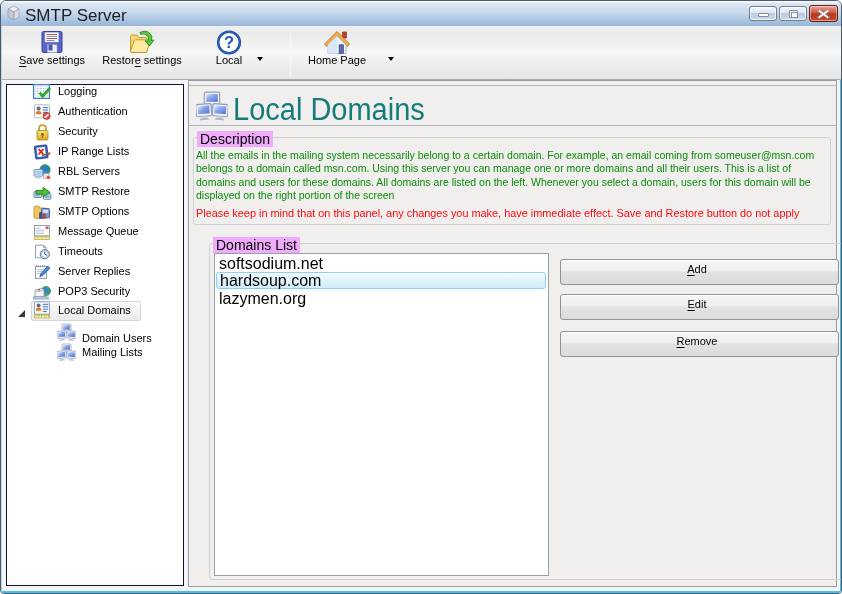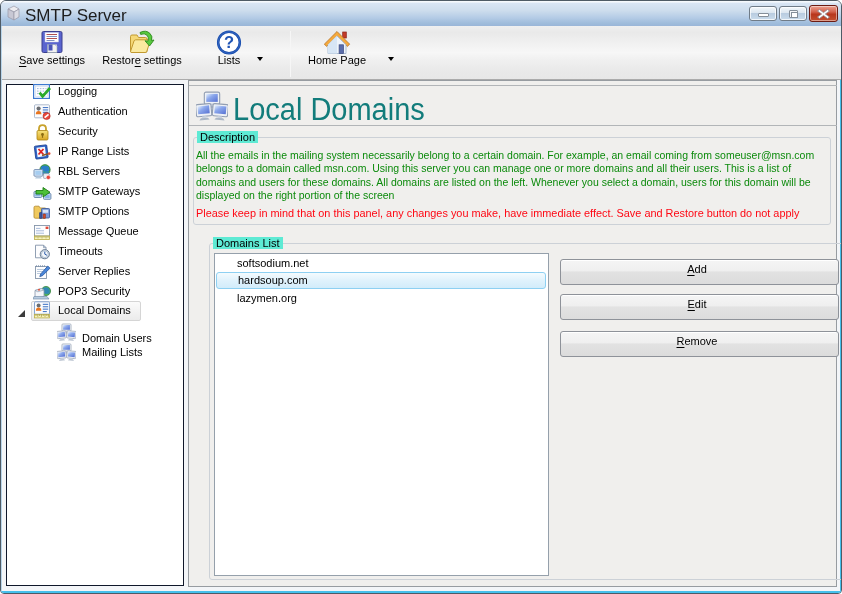--- a/index.html
+++ b/index.html
@@ -47,28 +47,28 @@
 #selrow { position:absolute; left:24px; top:216px; width:110px; height:20px; border:1px solid #d5d5d5; border-radius:2px; background:linear-gradient(#fbfbfb,#ebebeb); }
 #expander { position:absolute; left:11px; top:225px; width:0; height:0; border-left:7px solid transparent; border-bottom:7px solid #3c3c3c; }
 
 #mainpanel { position:absolute; left:187px; top:79px; width:649px; height:507px; background:#f0efed; border:1px solid #979ca1; }
 #headline-top { position:absolute; left:0px; top:4px; width:648px; height:1px; background:#b2b5b8; }
 #headline-bot { position:absolute; left:0px; top:44px; width:648px; height:1px; background:#b2b5b8; }
 #headicon { position:absolute; left:7px; top:9px; }
 #headtext { position:absolute; left:44px; top:10.5px; font-size:29px; color:#127c7b; transform:scaleY(1.07); transform-origin:0 0; }
 
 .grp { position:absolute; border:1px solid #ccd1d7; border-radius:3px; }
-.grp .legend { position:absolute; left:3px; top:-7px; background:#5eead4; padding:0 3px; font-size:11px; color:#000; white-space:nowrap; }
+.grp .legend { position:absolute; left:3px; top:-7px; background:#f0abfc; padding:0 3px; font-size:14px; color:#000; white-space:nowrap; }
 #grp-desc { left:4px; top:56px; width:638px; height:88px; }
 #desc-green { position:absolute; left:2px; top:11px; font-size:10.5px; line-height:13.4px; color:#0b8a0b; white-space:nowrap; }
 #desc-red { position:absolute; left:2px; top:69px; font-size:10.9px; color:#fe0713; white-space:nowrap; }
 #grp-dom { left:20px; top:161.5px; width:638px; height:337px; }
 
 #listbox { position:absolute; left:4px; top:9.5px; width:335px; height:323px; background:#fff; border:1px solid #95a0ab; }
-.litem { position:absolute; left:1px; width:331px; height:17px; font-size:11px; color:#000; padding-left:21px; line-height:11px; }
+.litem { position:absolute; left:1px; width:331px; height:17px; font-size:16px; color:#000; padding-left:3px; line-height:11px; }
 .litem.sel { left:1px; top:18px; padding-top:2px; border:1px solid #8ed0f2; border-radius:3px; background:linear-gradient(#f4fbfe 0%, #e0f2fc 50%, #d2ecfa 100%); width:330px; }
 
 .pbtn { position:absolute; left:350px; width:279px; height:26px; border:1px solid #8e9299; border-radius:3px;
   background:linear-gradient(#f5f5f5 0%, #efefef 45%, #e2e2e2 50%, #dcdcdc 100%); box-shadow:inset 0 1px 0 #fff;
   font-size:11px; color:#000; text-align:center; line-height:18px; text-indent:-5px; }
 u { text-decoration:underline; text-underline-offset:1.5px; }
 </style>
 </head>
 <body>
 <svg width="0" height="0" style="position:absolute">
@@ -142,21 +142,21 @@
         <path d="M11.5 2.5 Q17.5 -0.5 21.5 3.5 Q24.5 6.5 23 10.5 L25.5 10 L21 16 L16.5 10.8 L19.5 11.2 Q20.8 7.5 18.5 5.2 Q16 2.8 12.2 4.4 Z" fill="#58c93e" stroke="#2c8a1e" stroke-width="0.9"></path>
       </svg>
       <div class="lbl">Restor<u>e</u> settings</div>
     </div>
     <div class="tbtn" style="left:203px; width:48px;">
       <svg width="25" height="25" viewBox="0 0 25 25">
         <circle cx="12.5" cy="12.5" r="10.8" fill="#fff" stroke="#1c50b0" stroke-width="2.6"></circle>
         <circle cx="12.5" cy="12.5" r="10.8" fill="none" stroke="#4a7ad0" stroke-width="1" opacity="0.5"></circle>
         <text x="12.5" y="18.4" font-family="Liberation Sans" font-size="16.5" font-weight="bold" fill="#2155b5" text-anchor="middle">?</text>
       </svg>
-      <div class="lbl">Lists</div>
+      <div class="lbl">Local</div>
     </div>
     <div class="darr" style="left:255px;"></div>
     <div class="tsep"></div>
     <div class="tbtn" style="left:301px; width:68px;">
       <svg width="27" height="26" viewBox="0 0 27 26">
         <rect x="19.2" y="2" width="3.6" height="6" fill="#c23b28" stroke="#8c2418" stroke-width="0.7"></rect>
         <path d="M13.5 1.5 L26.2 14.2 L23.8 16.4 L13.5 6.2 L3.2 16.4 L0.8 14.2 Z" fill="#f5a93b" stroke="#b8742a" stroke-width="0.8"></path>
         <path d="M4.5 14.8 L13.5 5.8 L22.5 14.8 L22.5 23.5 L4.5 23.5 Z" fill="#eef4fb" stroke="#9ab0c8" stroke-width="0.8"></path>
         <path d="M4.5 14.8 L13.5 5.8 L13.5 23.5 L4.5 23.5 Z" fill="#d7e6f5"></path>
         <rect x="15.6" y="14.8" width="4.4" height="8.7" fill="#5a6daa" stroke="#3e4c80" stroke-width="0.7"></rect>
@@ -229,21 +229,21 @@
       <div class="tlabel">RBL Servers</div>
     </div>
     <div class="titem" style="top:100px;">
       <svg class="ticon" width="19" height="17" viewBox="0 0 19 17">
         <rect x="1" y="7.5" width="7.6" height="6" rx="0.8" fill="#cfe0f4" stroke="#6080a8" stroke-width="0.9"></rect>
         <rect x="2.2" y="8.6" width="5.2" height="3.7" fill="#88b4e4"></rect>
         <rect x="10.5" y="9.5" width="7.4" height="5.8" rx="0.8" fill="#cfe0f4" stroke="#6080a8" stroke-width="0.9"></rect>
         <rect x="11.7" y="10.6" width="5" height="3.5" fill="#88b4e4"></rect>
         <path d="M3 6.5 L10 6.5 L10 3.5 L17 8.2 L10 13 L10 10 L3 10 Z" fill="#4cc038" stroke="#1e7c14" stroke-width="0.9"></path>
       </svg>
-      <div class="tlabel">SMTP Gateways</div>
+      <div class="tlabel">SMTP Restore</div>
     </div>
     <div class="titem" style="top:140px;">
       <svg class="ticon" width="19" height="17" viewBox="0 0 19 17">
         <rect x="1.5" y="1.5" width="15" height="10.5" fill="#fdfdfe" stroke="#8595aa" stroke-width="0.9"></rect>
         <rect x="12.6" y="2.6" width="2.8" height="2.4" fill="#e04838"></rect>
         <line x1="3" y1="4.4" x2="7.5" y2="4.4" stroke="#9fb4d6" stroke-width="0.9"></line>
         <line x1="3" y1="6.8" x2="11" y2="6.8" stroke="#9fb4d6" stroke-width="0.9"></line>
         <line x1="3" y1="9.2" x2="11" y2="9.2" stroke="#9fb4d6" stroke-width="0.9"></line>
         <rect x="1.5" y="12" width="15" height="3.5" fill="#f8f3bb" stroke="#b8ac48" stroke-width="0.8"></rect>
         <path d="M3 12 v1.6 M5 12 v2.4 M7 12 v1.6 M9 12 v2.4 M11 12 v1.6 M13 12 v2.4 M15 12 v1.6" stroke="#948a34" stroke-width="0.7"></path>

